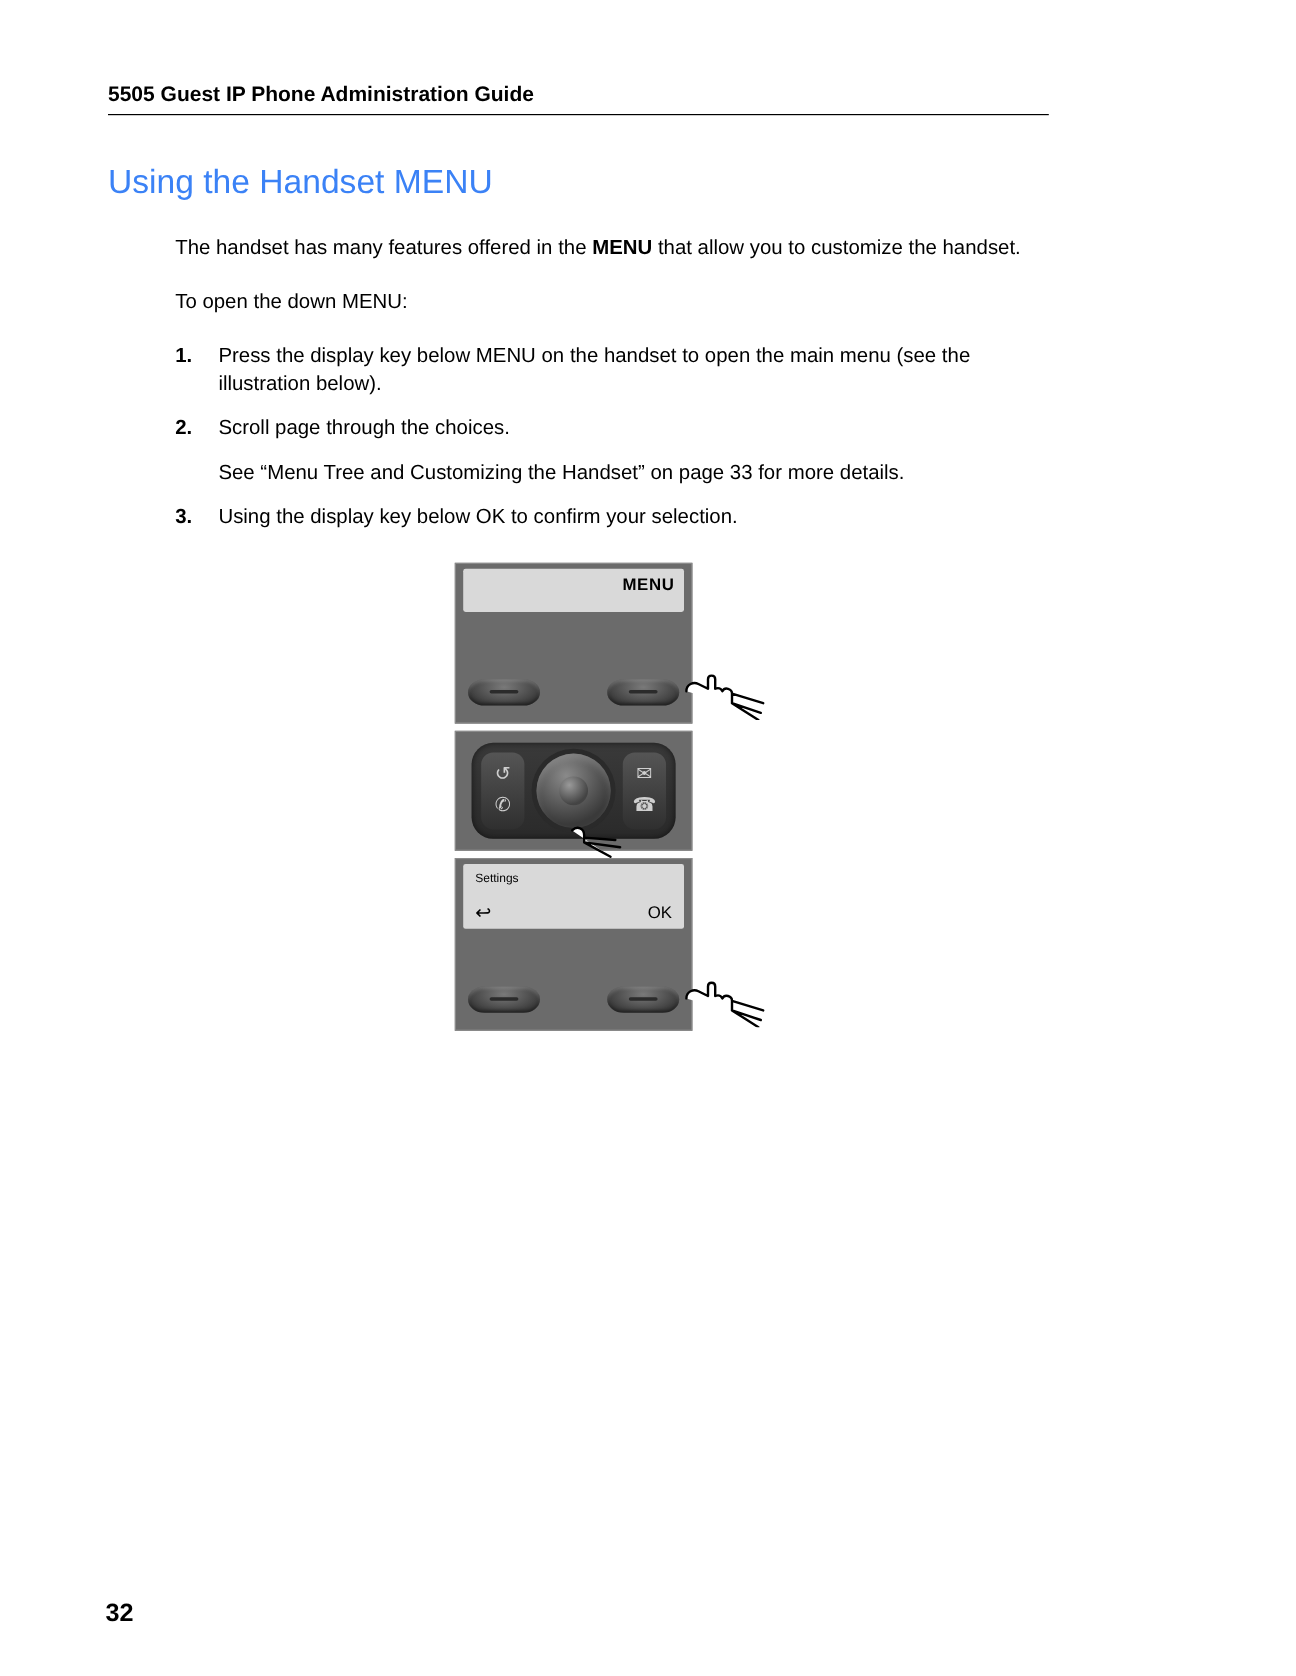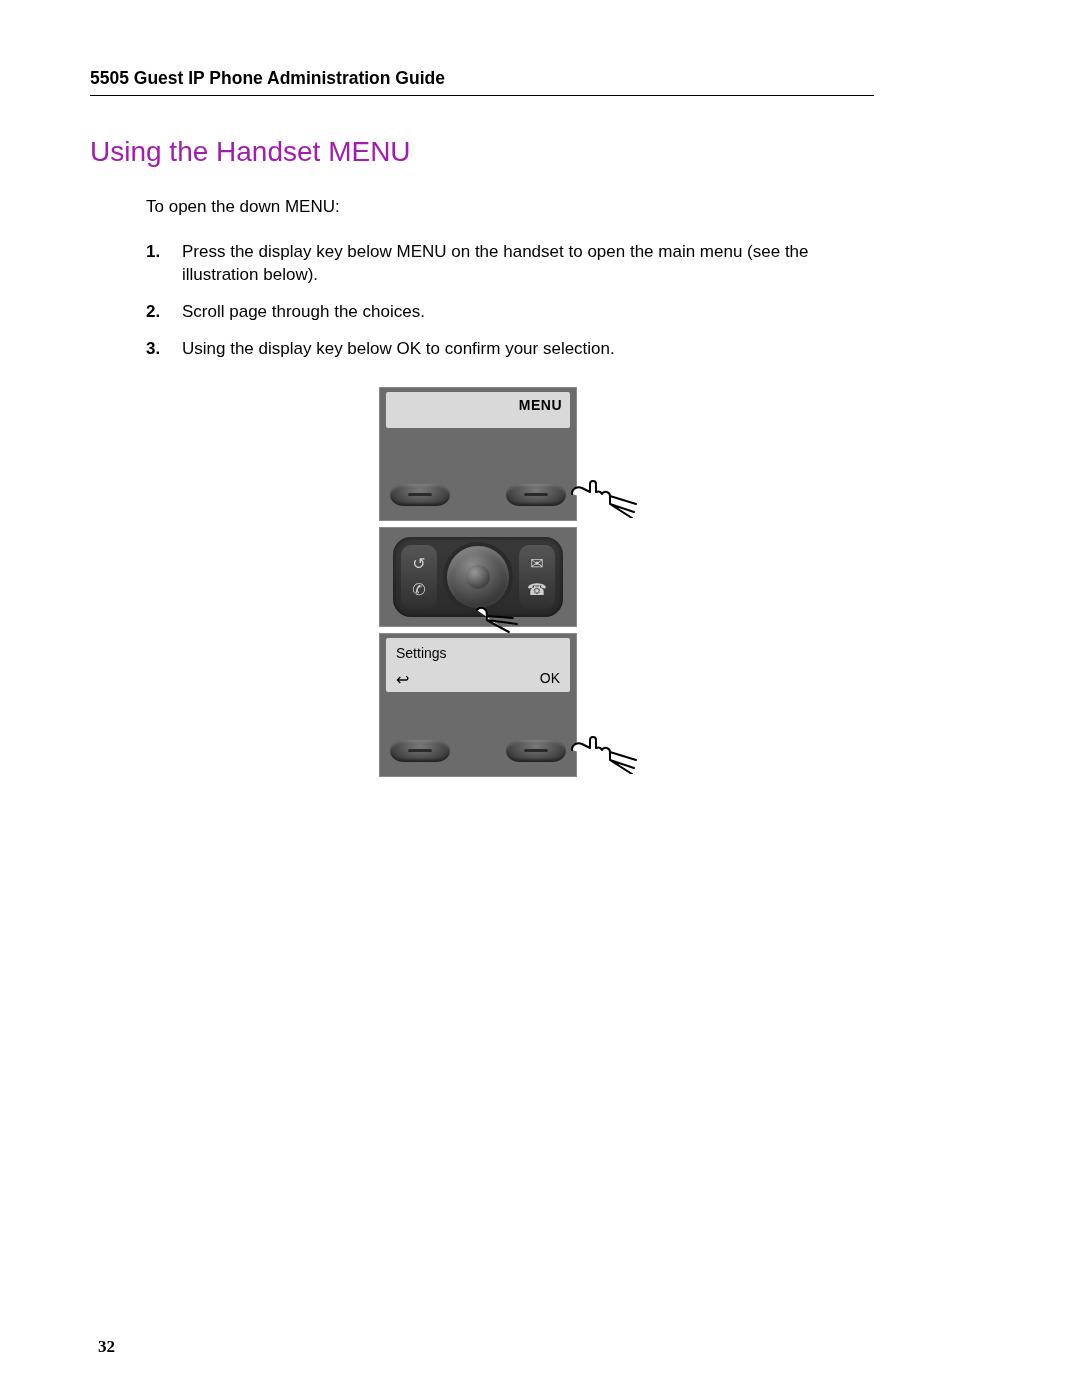--- a/index.html
+++ b/index.html
@@ -18,21 +18,21 @@
     border-radius: 23px;
   }
   .running-header {
     font-weight: 700;
     font-size: 17.5px;
     padding-bottom: 6px;
     border-bottom: 1.5px solid #000;
     margin-bottom: 40px;
   }
   .section-title {
-    color: #a21caf;
+    color: #3b82f6;
     font-size: 28px;
     font-weight: 400;
     margin-bottom: 28px;
   }
   .body {
     margin-left: 56px;
     font-size: 17px;
     line-height: 1.35;
   }
   .para {
@@ -166,56 +166,59 @@
   .p3 .screen3 {
     position: absolute;
     left: 6px; top: 4px; right: 6px; height: 54px;
     background: #d9d9d9;
     border-radius: 2px;
     padding: 6px 10px 4px 10px;
     box-sizing: border-box;
     color:#000;
     display:flex; flex-direction:column; justify-content:space-between;
   }
-  .screen3 .title { font-size: 14px; font-weight:400; }
+  .screen3 .title { font-size: 10px; font-weight:400; }
   .screen3 .row2 { display:flex; justify-content:space-between; align-items:flex-end; font-size:14px; }
   .screen3 .back-icon { font-size:16px; line-height:1; }
   .p3 .sk-left  { left: 10px;  bottom: 14px; }
   .p3 .sk-right { right: 10px; bottom: 14px; }
   .p3 .hand { right: -64px; bottom: 2px; }
 
   .page-number {
     position: absolute;
-    left: 98px;
+    left: 88px;
     bottom: 40px;
     font-weight: 700;
-    font-size: 17px;
-    font-family: Liberation Serif, serif;
+    font-size: 21px;
   }
 </style>
 </head>
 <body>
 
 <div class="page">
 
   <div class="running-header">5505 Guest IP Phone Administration Guide</div>
 
   <div class="section-title">Using the Handset MENU</div>
 
   <div class="body">
 
+    <p class="para">
+      <span>The handset has many features offered in the </span><span class="bold">MENU</span><span> that allow you to customize the handset.</span>
+    </p>
 
     <p class="para">To open the down MENU:</p>
 
     <ol class="steps">
       <li>
         <span>Press the display key below MENU on the handset to open the main menu (see the illustration below).</span>
       </li>
       <li>
         <span>Scroll page through the choices.</span>
+        <div class="step-sub">See “Menu Tree and Customizing the Handset” on page 33 for more details.</div>
       </li>
       <li>
         <span>Using the display key below OK to confirm your selection.</span>
       </li>
     </ol>
 
     <div class="illus-wrap">
       <div class="illus">
 
         <div class="panel p1">

